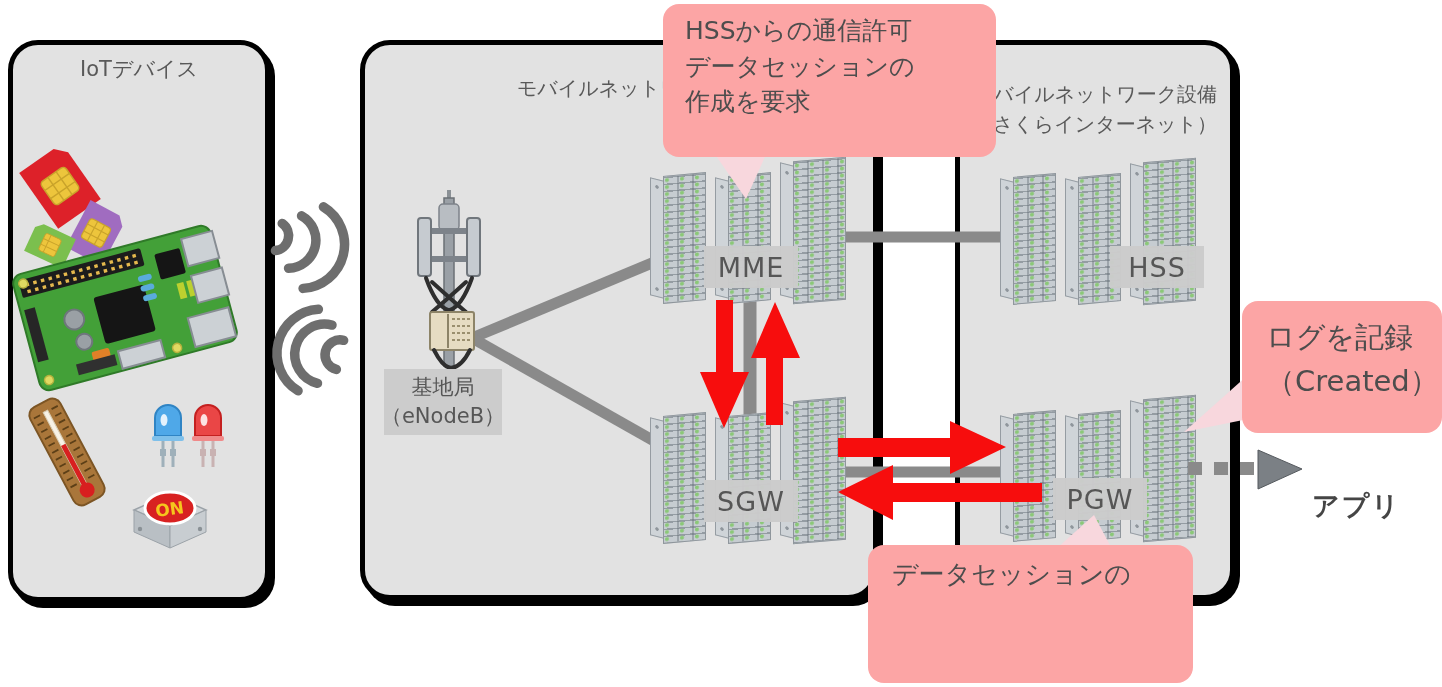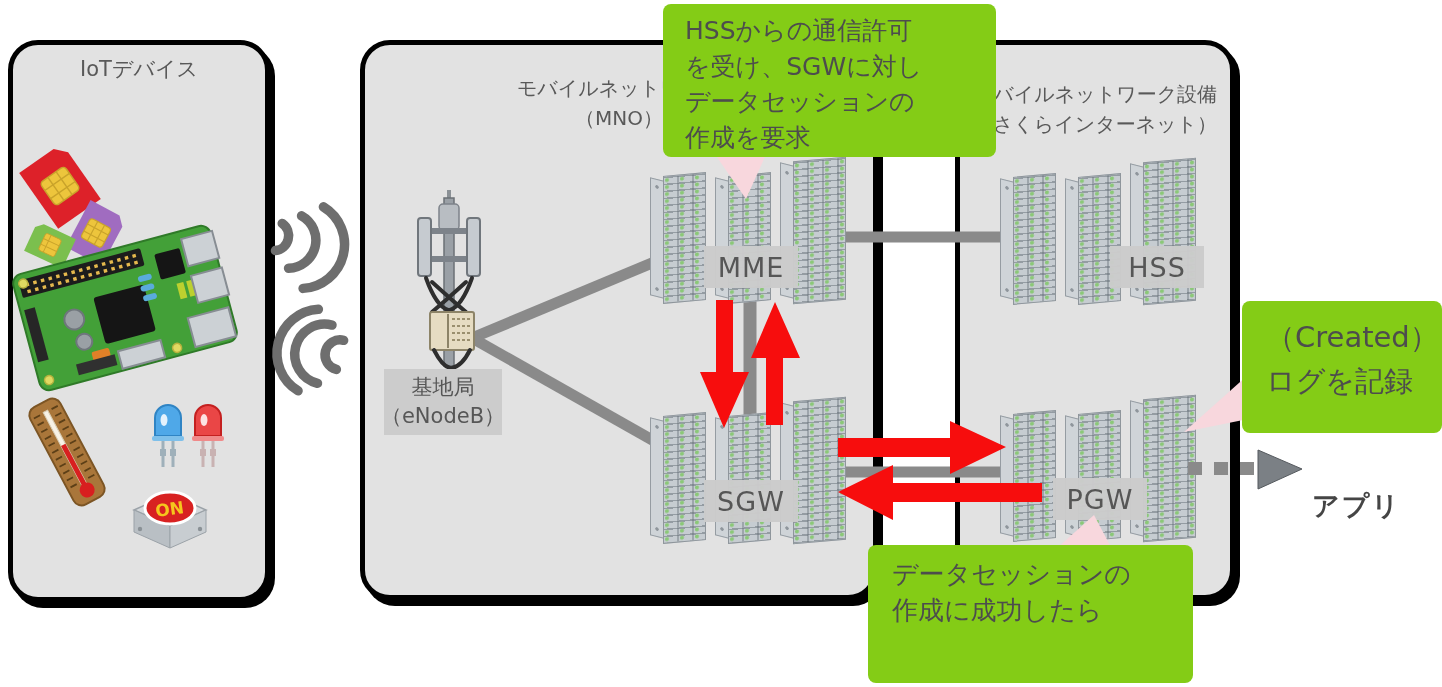--- a/index.html
+++ b/index.html
@@ -54,21 +54,21 @@
               font-size:27px; letter-spacing:1px; }
   #mme-label { left:704px;  top:246px; width:94px;  height:42px; }
   #sgw-label { left:704px;  top:480px; width:94px;  height:42px; }
   #hss-label { left:1110px; top:246px; width:94px;  height:42px; }
   #pgw-label { left:1053px; top:478px; width:94px;  height:42px;text-align:center; }
   #enb-label { left:384px;  top:369px; width:118px; height:66px;
                flex-direction:column; font-size:21px; line-height:1.4; letter-spacing:0;
                font-weight:500; }
 
   
-  .bubble { position:absolute; z-index:6; background:#84cc16; border-radius:8px; color:#4d4d4d; }
+  .bubble { position:absolute; z-index:6; background:#fca5a5; border-radius:16px; color:#4d4d4d; }
   #bubble-request { left:663px; top:4px;   width:333px; height:153px;
                     font-size:25px; line-height:1.42; padding:9px 0 0 22px; }
   #bubble-log     { left:1242px; top:301px; width:200px; height:132px;
                     font-size:29px; line-height:1.5;  padding:15px 0 0 24px; }
   #bubble-notify  { left:868px; top:545px; width:325px; height:138px;
                     font-size:26px; line-height:1.4;  padding:11px 0 0 24px; }
 
   .app-label { position:absolute; left:1312px; top:452px; z-index:4;
                font-weight:bold; color:#454545; font-size:27px; letter-spacing:2px;margin-top:36px; }
 </style>
@@ -79,21 +79,20 @@
 
   <div class="gbox" id="iot-box">
     <div class="box-title">
       <div>IoTデバイス</div>
     </div>
   </div>
 
   <div class="gbox" id="mno-box">
     <div class="box-title">
       <div>モバイルネットワーク</div>
-      <div>（MNO）</div>
     </div>
   </div>
 
   <div class="gbox" id="sakura-box">
     <div class="box-title">
       <div>モバイルネットワーク設備</div>
       <div>（さくらインターネット）</div>
     </div>
   </div>
 
@@ -301,28 +300,26 @@
   </svg>
 
   <svg id="tails-layer" class="layer" width="1442" height="687" viewBox="0 0 1442 687">
     <polygon points="712,150 768,150 746,199" fill="#f8d7dd"></polygon>
     <polygon points="1258,366 1258,417 1184,432" fill="#f8d7dd"></polygon>
     <polygon points="1056,549 1112,549 1094,515" fill="#f8d7dd"></polygon>
   </svg>
 
   <div class="bubble" id="bubble-request">
     <div>HSSからの通信許可</div>
-    <div>を受け、SGWに対し</div>
     <div>データセッションの</div>
     <div>作成を要求</div>
   </div>
   <div class="bubble" id="bubble-log">
+    <div>ログを記録</div>
     <div>（Created）</div>
-    <div>ログを記録</div>
   </div>
   <div class="bubble" id="bubble-notify">
     <div>データセッションの</div>
-    <div>作成に成功したら</div>
   </div>
 
   <div class="app-label">アプリ</div>
 
 </div>
 
 </body></html>

